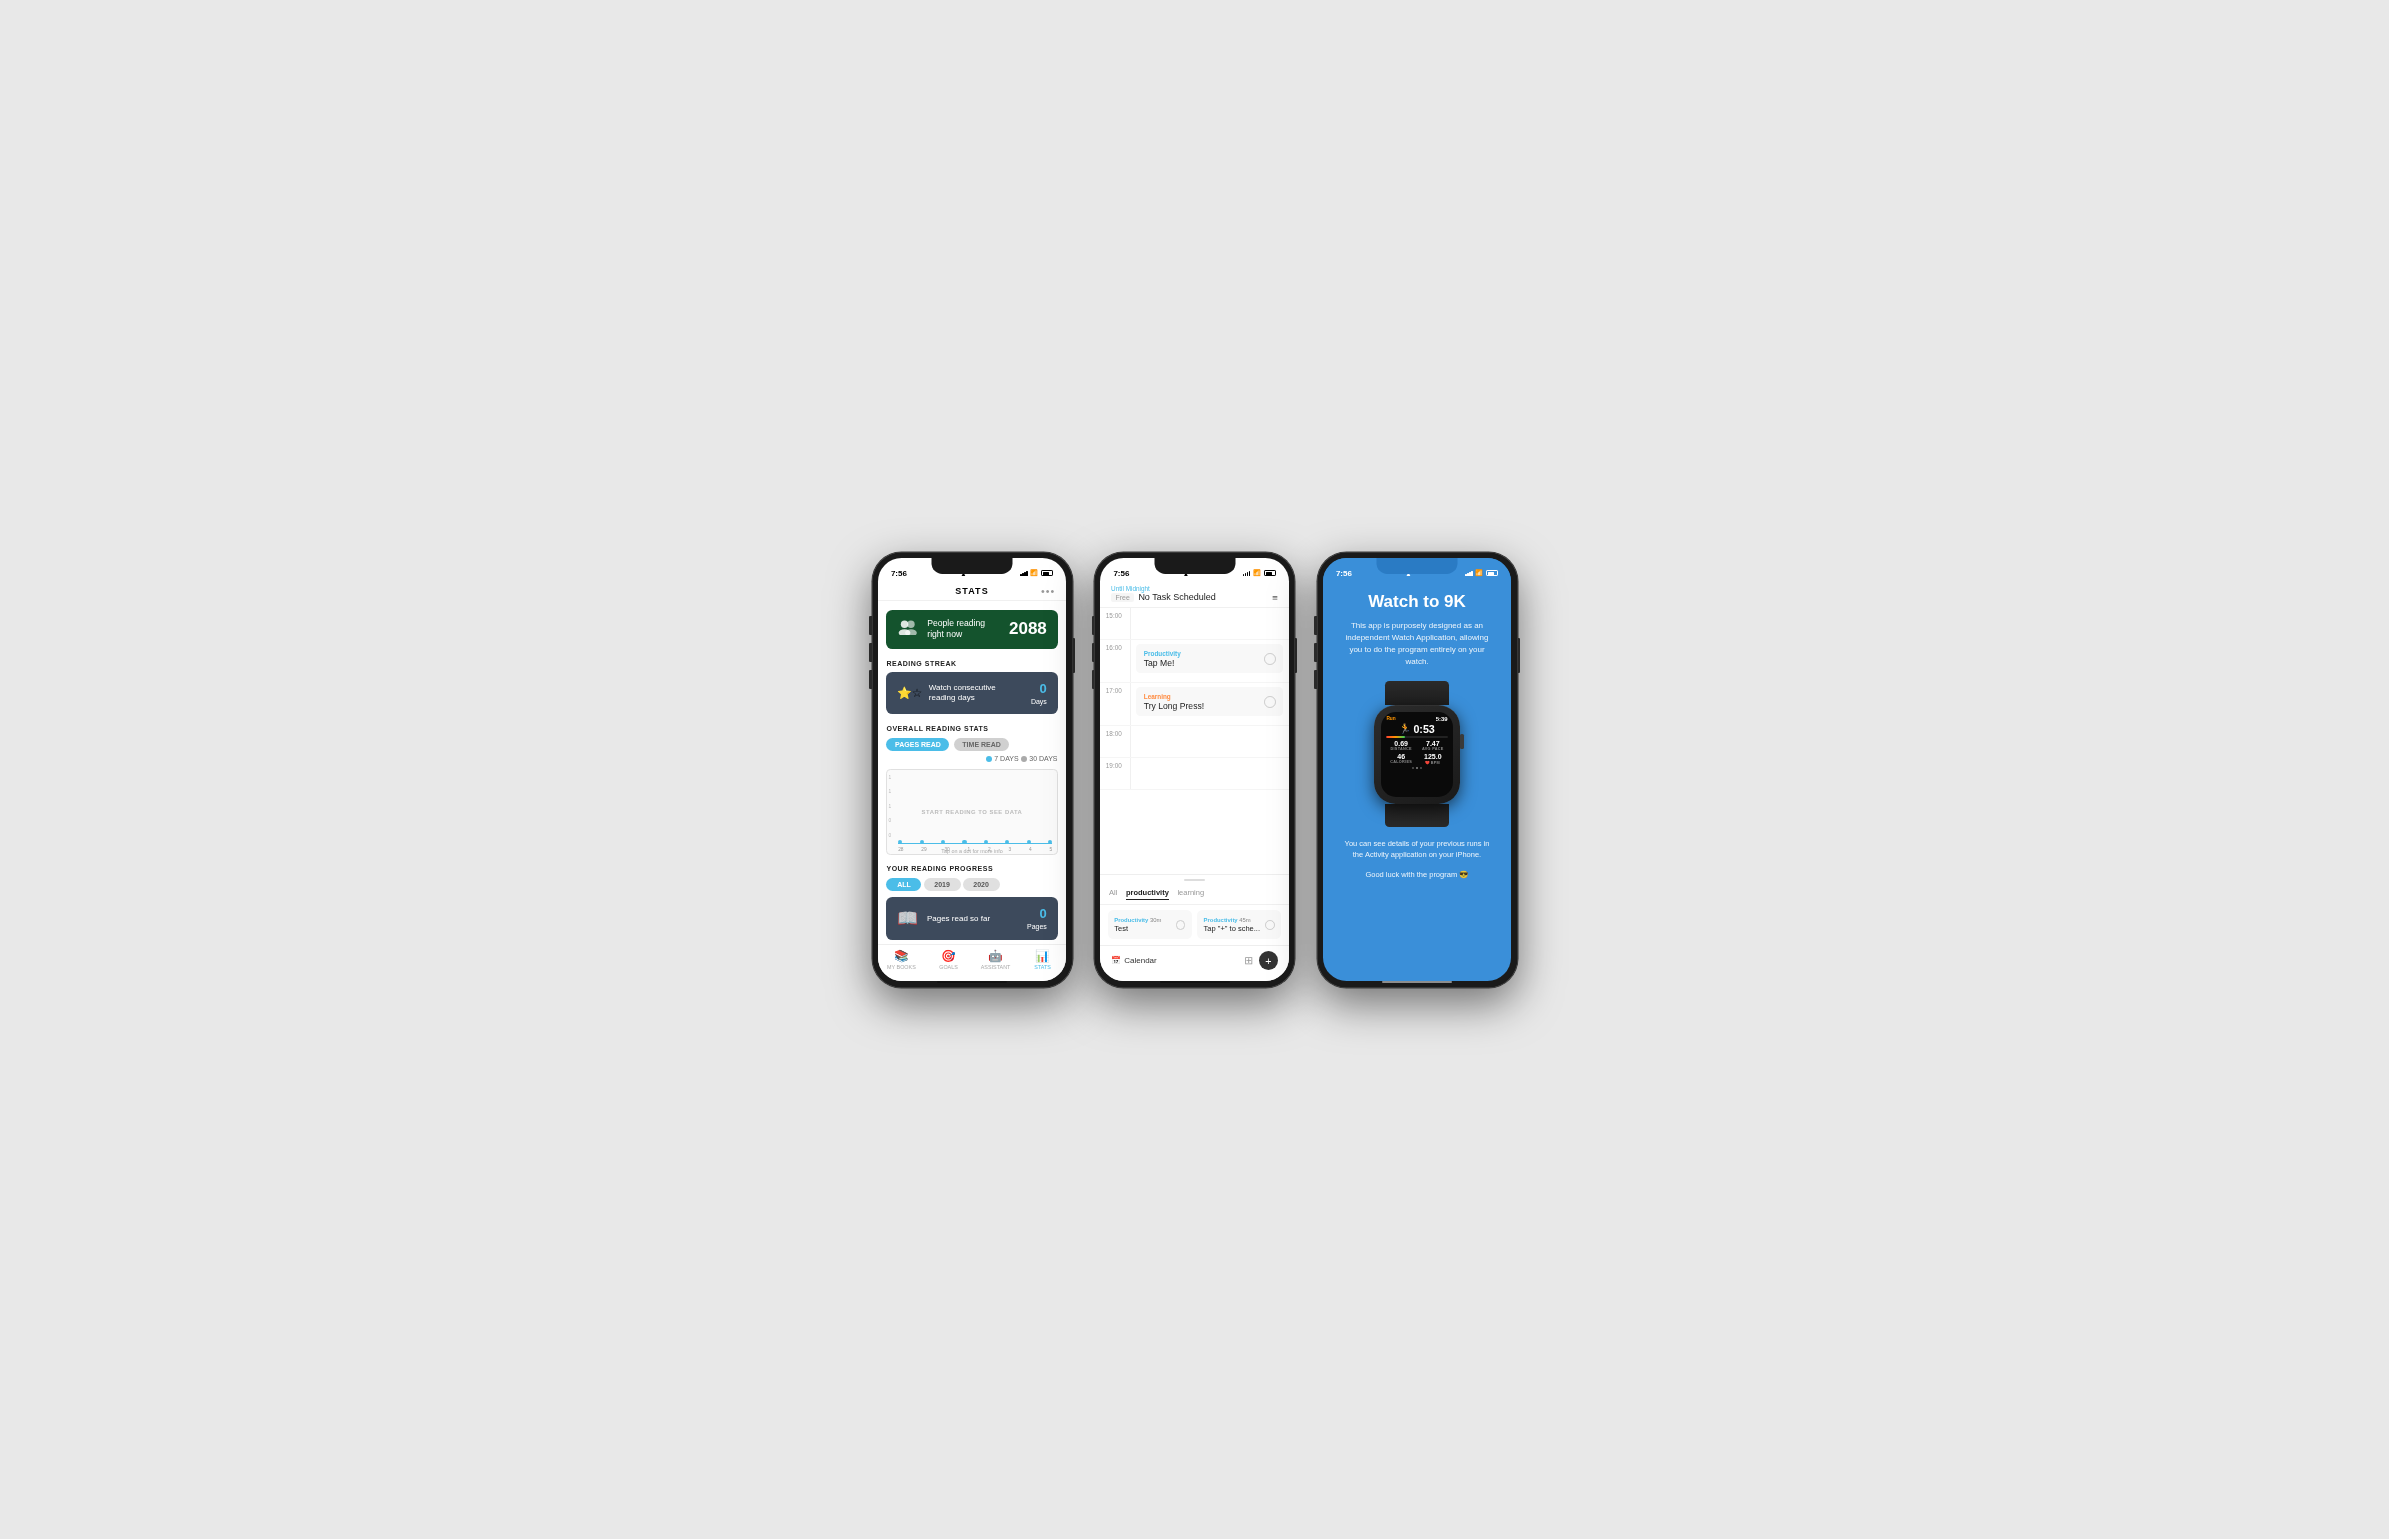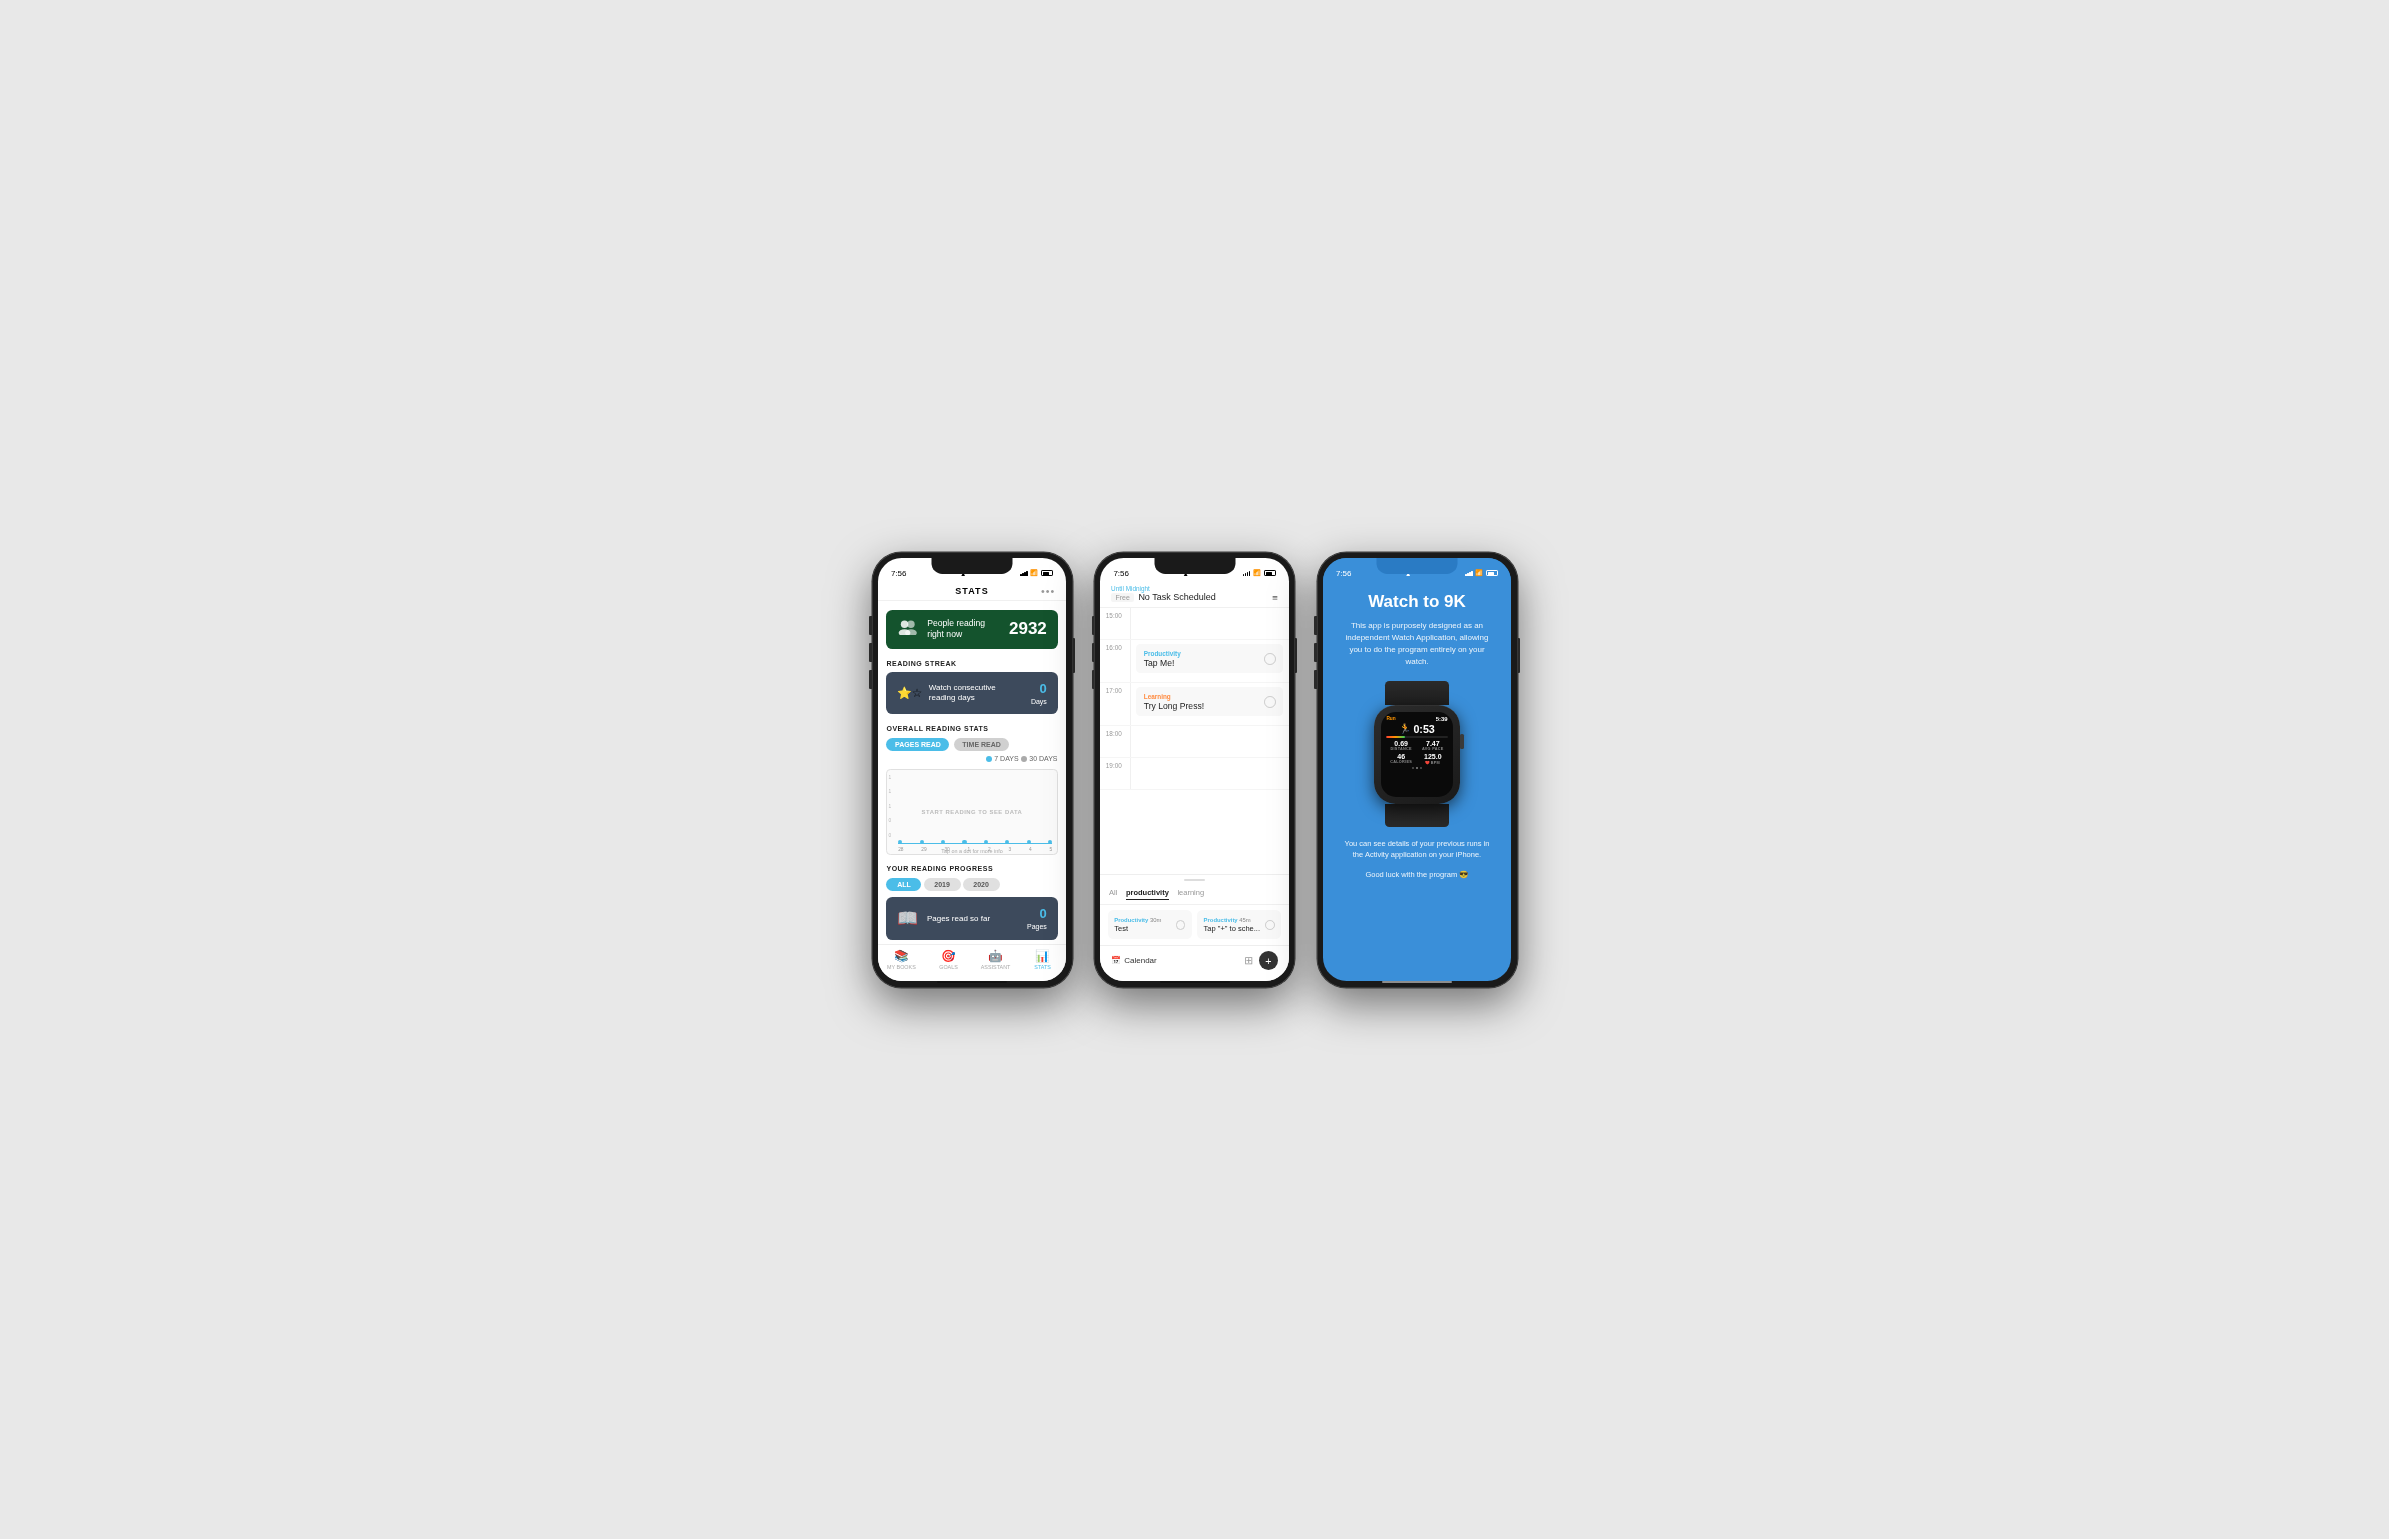--- a/index.html
+++ b/index.html
@@ -62,21 +62,21 @@
       align-items: center;
       padding: 7.5px 13px 0;
       font-size: 8px;
       font-weight: 600;
       height: 23.6px;
       position: relative;
       z-index: 5;
     }
     .status-bar.white { color: #fff; }
     .status-bar.dark { color: #000; }
-    .status-time { font-size: 8px; font-weight: 400; }
+    .status-time { font-size: 8px; font-weight: 700; }
     .status-icons { display: flex; gap: 2.7px; align-items: center; font-size: 6.4px; }
 
     
     .phone::before {
       content: '';
       position: absolute;
       left: -2.1px;
       top: 64px;
       width: 2.1px;
       height: 19px;
@@ -669,21 +669,21 @@
           <div class="people-reading-card">
             <div class="people-icon">
               <svg width="21.5" height="16" viewBox="0 0 40 30" fill="none">
                 <circle cx="14" cy="10" r="7" fill="rgba(255,255,255,0.85)"></circle>
                 <ellipse cx="14" cy="26" rx="11" ry="7" fill="rgba(255,255,255,0.85)"></ellipse>
                 <circle cx="26" cy="10" r="7" fill="rgba(255,255,255,0.6)"></circle>
                 <ellipse cx="26" cy="26" rx="11" ry="7" fill="rgba(255,255,255,0.6)"></ellipse>
               </svg>
             </div>
             <div class="people-text">People reading right now</div>
-            <div class="people-count">2932</div>
+            <div class="people-count">2088</div>
           </div>
 
           <div class="section-header">READING STREAK</div>
           <div class="streak-card">
             <div class="streak-icons">⭐☆</div>
             <div class="streak-text">Watch consecutive reading days</div>
             <div class="streak-value">
               <span class="streak-num">0</span>
               <span class="streak-label">Days</span>
             </div>

